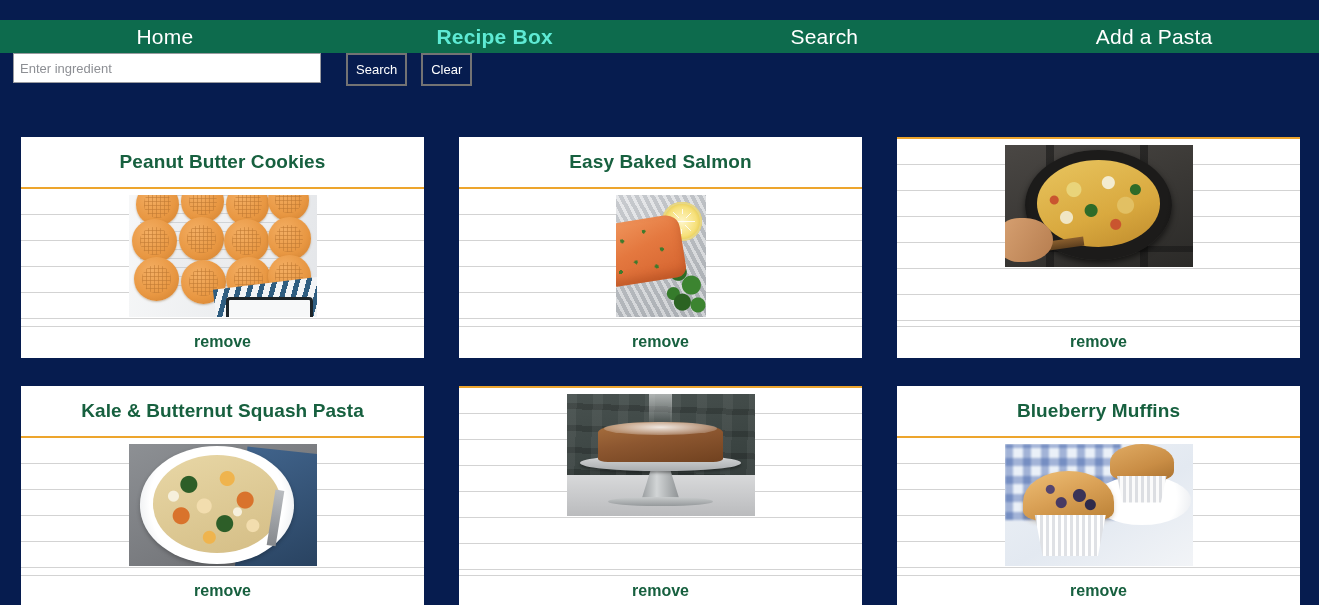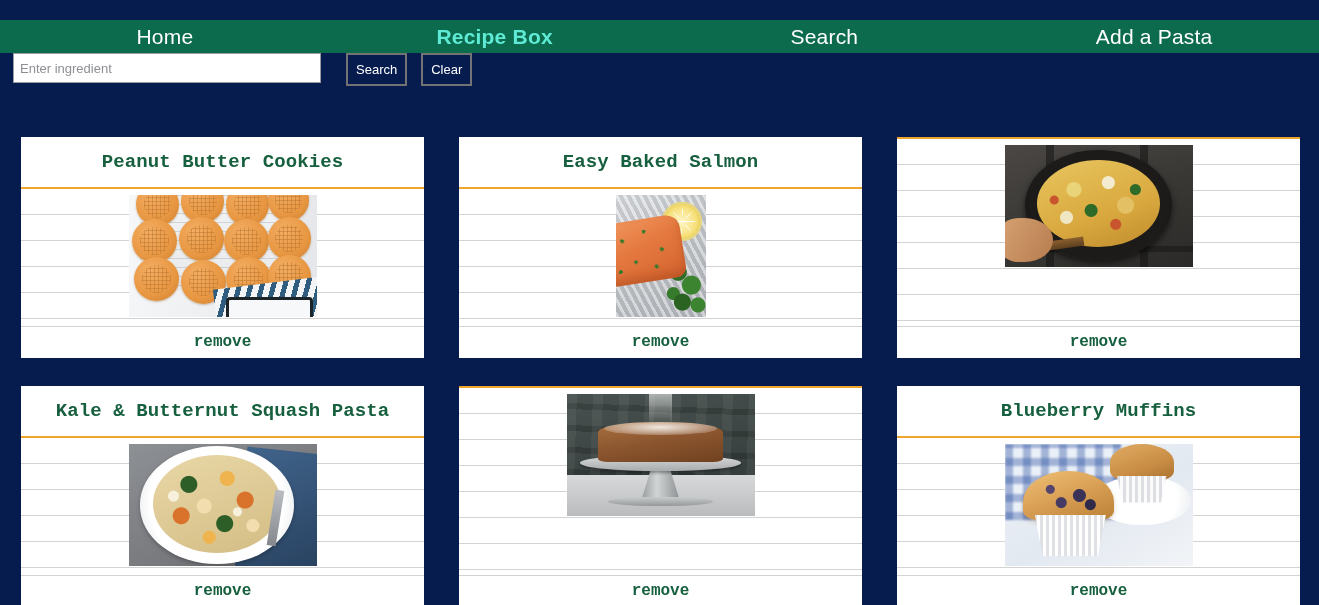--- a/index.html
+++ b/index.html
@@ -86,21 +86,20 @@
     column-gap: 35px;
     row-gap: 28px;
     padding: 0 0 0 21px;
   }
   .card {
     background: #ffffff;
     height: 221px;
     display: flex;
     flex-direction: column;
     overflow: hidden;
-    font-family: Liberation Mono, monospace;
   }
   .card-title {
     height: 50px;
     line-height: 50px;
     text-align: center;
     color: #17603f;
     font-size: 19px;
     font-weight: bold;
     letter-spacing: .1px;
     white-space: nowrap;

